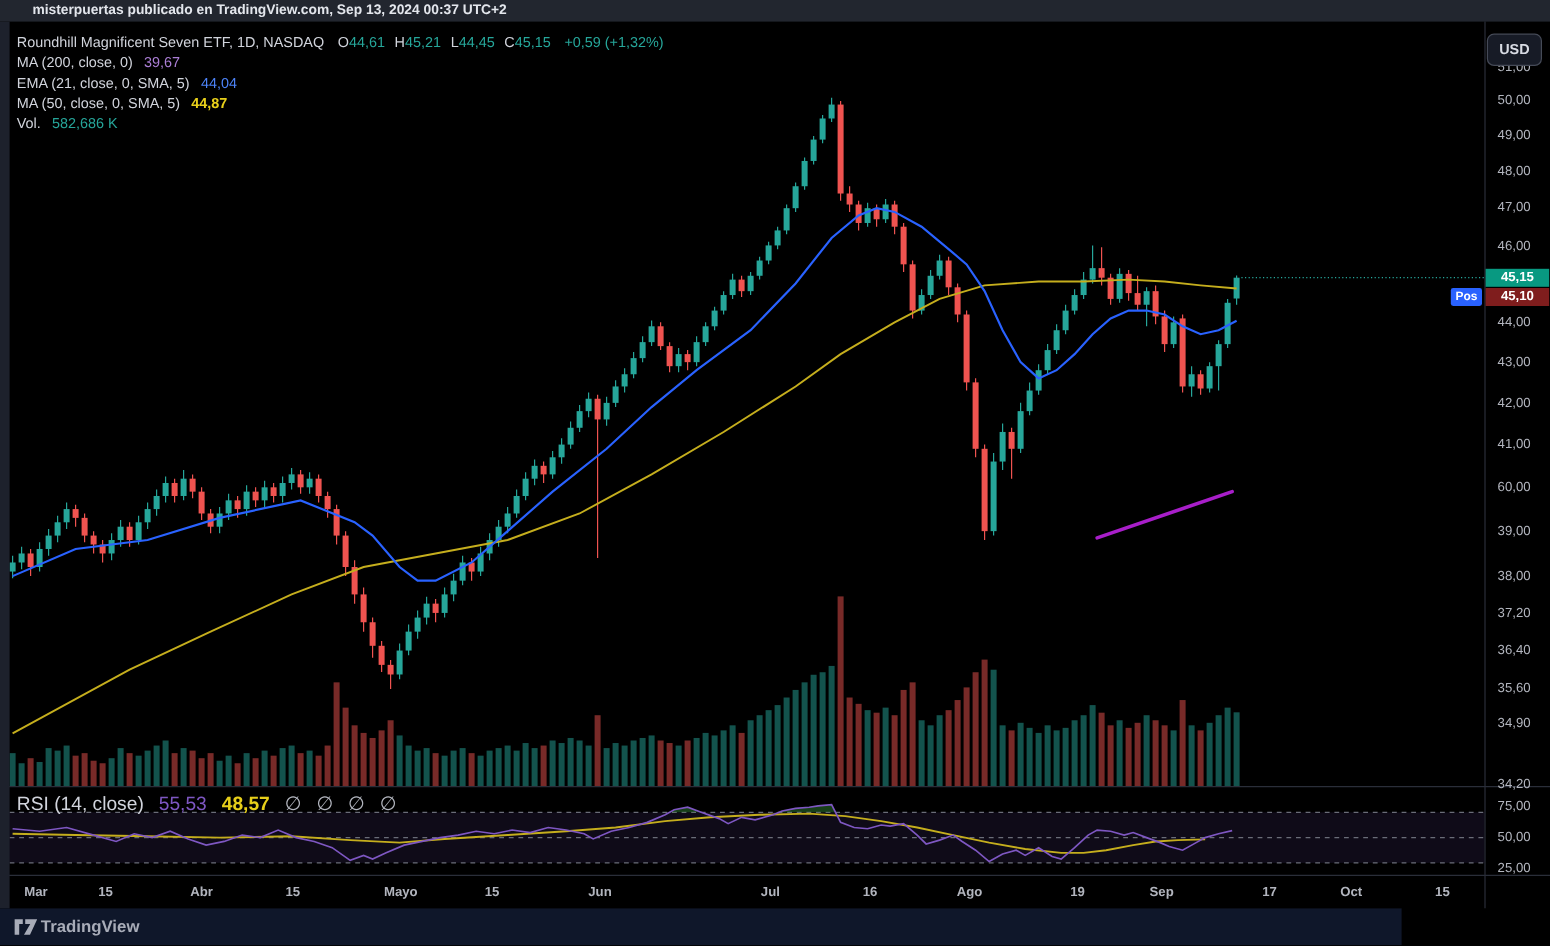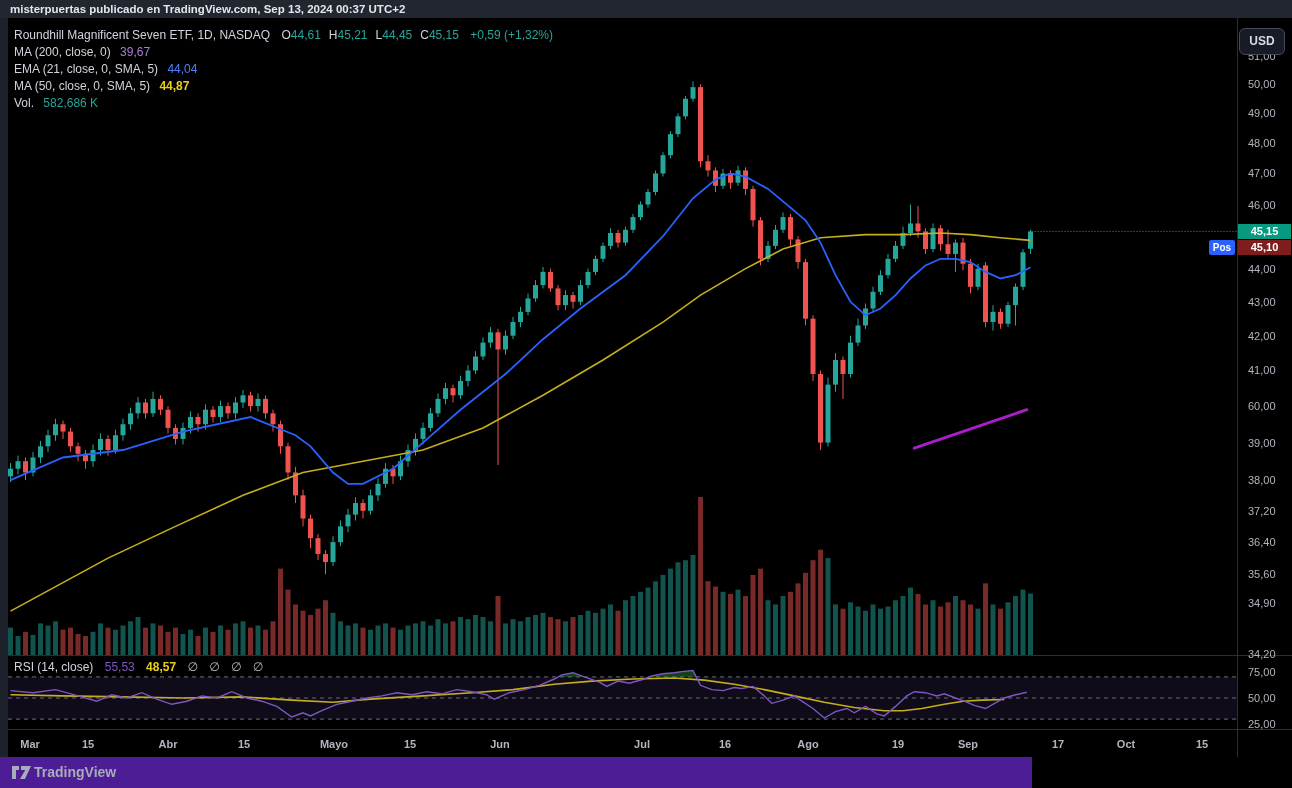--- a/index.html
+++ b/index.html
@@ -1,49 +1,49 @@
 <!DOCTYPE html>
 <html><head>
 <meta charset="utf-8">
 <style>
   html,body{margin:0;padding:0;background:#000;}
   #app{position:relative;width:1292px;height:788px;background:#000;overflow:hidden;
        font-family:"Liberation Sans","DejaVu Sans",sans-serif;-webkit-font-smoothing:antialiased;}
   .abs{position:absolute;}
   #topbar{left:0;top:0;width:1292px;height:18px;background:#22262f;color:#e3e6ec;
-          font-size:11.5px;font-weight:bold;line-height:18px;padding-left:10px;box-sizing:border-box;}
+          font-size:11.5px;font-weight:bold;line-height:18px;padding-left:27px;box-sizing:border-box;}
   #chart{left:0;top:0;}
   #left-strip{left:0;top:18px;width:8px;height:739px;background:#1d212c;}
   #legend{left:14px;top:27px;font-size:12px;color:#d1d4dc;}
   .lrow{height:17px;line-height:17px;white-space:nowrap;}
   .lrow .v{margin-left:6px;}
   .ohlc-k{color:#d1d4dc;margin-left:8px;}
   .ohlc-v{color:#26a69a;}
   .chg{color:#26a69a;margin-left:8px;}
   .v-ma200{color:#ab7ed6;}
   .v-ema21{color:#4c82f7;}
   .v-ma50{color:#e7cf1a;font-weight:bold;}
   .v-vol{color:#26a69a;}
-  #rsi-legend{left:14px;top:660px;font-size:12px;color:#d1d4dc;white-space:nowrap;}
+  #rsi-legend{left:14px;top:660px;font-size:16px;color:#d1d4dc;white-space:nowrap;}
   #rsi-legend .v1{color:#7e57c2;margin-left:8px;}
   #rsi-legend .v2{color:#e7cf1a;font-weight:bold;margin-left:8px;}
   #rsi-legend .ve{color:#b2b5be;margin-left:8px;letter-spacing:4px;}
   .axis-label{position:absolute;left:1248px;color:#b2b5be;font-size:11px;height:13px;line-height:13px;}
   .time-label{position:absolute;top:738px;transform:translateX(-50%);color:#b2b5be;
               font-size:11px;font-weight:600;}
   #usd-btn{left:1239px;top:28px;width:44px;height:25px;background:#171b26;border:1px solid #454a57;
            border-radius:6px;color:#d8dbe3;font-size:12px;font-weight:bold;text-align:center;
            line-height:25px;cursor:pointer;}
   #badge-last{left:1238px;width:53px;height:15px;background:#089981;color:#fff;font-size:11px;
               font-weight:bold;text-align:center;line-height:15px;}
   #badge-pos{left:1238px;width:53px;height:15px;background:#7f1d1d;color:#fff;font-size:11px;
              font-weight:bold;text-align:center;line-height:15px;}
   #pos-chip{left:1209px;width:26px;height:15px;background:#2962ff;color:#fff;font-size:10px;
             font-weight:bold;text-align:center;line-height:15px;border-radius:2px;}
-  #bottombar{left:0;top:757px;width:1032px;height:31px;background:#4c1d95;color:#aeb2bc;}
+  #bottombar{left:0;top:757px;width:1168px;height:31px;background:#0f172a;color:#aeb2bc;}
   #bottombar .brand{position:absolute;left:34px;top:7px;font-size:14px;font-weight:bold;color:#a8acb8;}
   #bottombar .logo{position:absolute;left:12px;top:8px;}
 </style>
 </head>
 <body>
 
 <div id="app">
   <div id="topbar" class="abs">
     <span>misterpuertas publicado en TradingView.com, Sep 13, 2024 00:37 UTC+2</span>
   </div>

